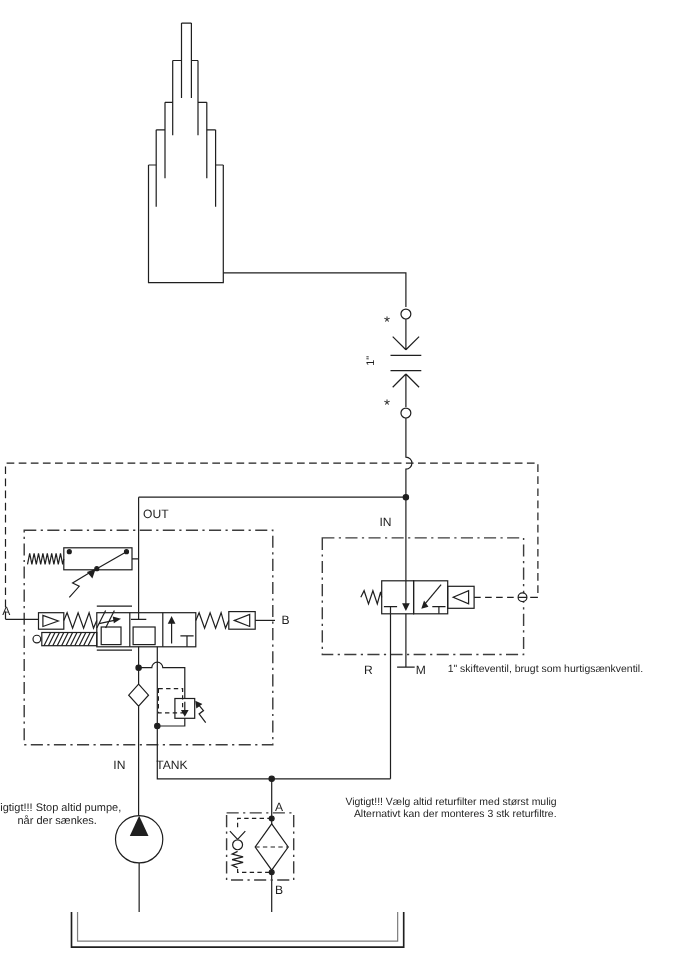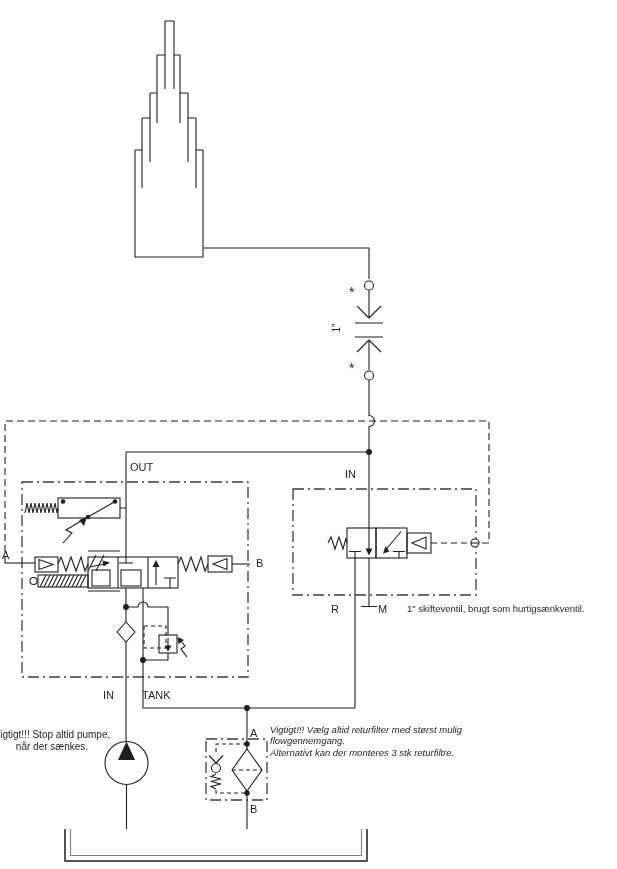--- a/index.html
+++ b/index.html
@@ -3,21 +3,21 @@
 <meta charset="utf-8">
 <style>
   html,body{margin:0;padding:0;background:#ffffff;}
   .page{position:relative;width:617px;height:869px;background:#ffffff;overflow:hidden;
         font-family:"Liberation Sans",sans-serif;}
   .page svg{position:absolute;top:0;left:0;}
   .note{position:absolute;color:#1f1f1f;}
   .note div{white-space:nowrap;}
   #pump-note{left:-16px;top:729px;width:136px;text-align:center;font-size:10px;line-height:12px;}
   #shuttle-note{left:407px;top:603px;font-size:9.5px;line-height:11px;}
-  #filter-note{left:270px;top:724px;width:236px;text-align:left;font-size:9.5px;line-height:11.4px;font-style:italic;}
+  #filter-note{left:270px;top:724px;width:236px;text-align:right;font-size:9.5px;line-height:11.4px;}
   text{font-family:"Liberation Sans",sans-serif;fill:#1f1f1f;}
 </style>
 </head>
 <body>
 
 <div class="page">
 <svg width="617" height="869" viewBox="0 0 617 869">
   <g fill="none" stroke="#1f1f1f" stroke-width="1.1">
 
     <g>
@@ -185,16 +185,15 @@
     <div>Vigtigt!!! Stop altid pumpe,</div>
     <div>når der sænkes.</div>
   </div>
 
   <div class="note" id="shuttle-note">
     <div>1" skifteventil, brugt som hurtigsænkventil.</div>
   </div>
 
   <div class="note" id="filter-note">
     <div>Vigtigt!!! Vælg altid returfilter med størst mulig</div>
-    <div>flowgennemgang.</div>
     <div>Alternativt kan der monteres 3 stk returfiltre.</div>
   </div>
 </div>
 
 </body></html>

